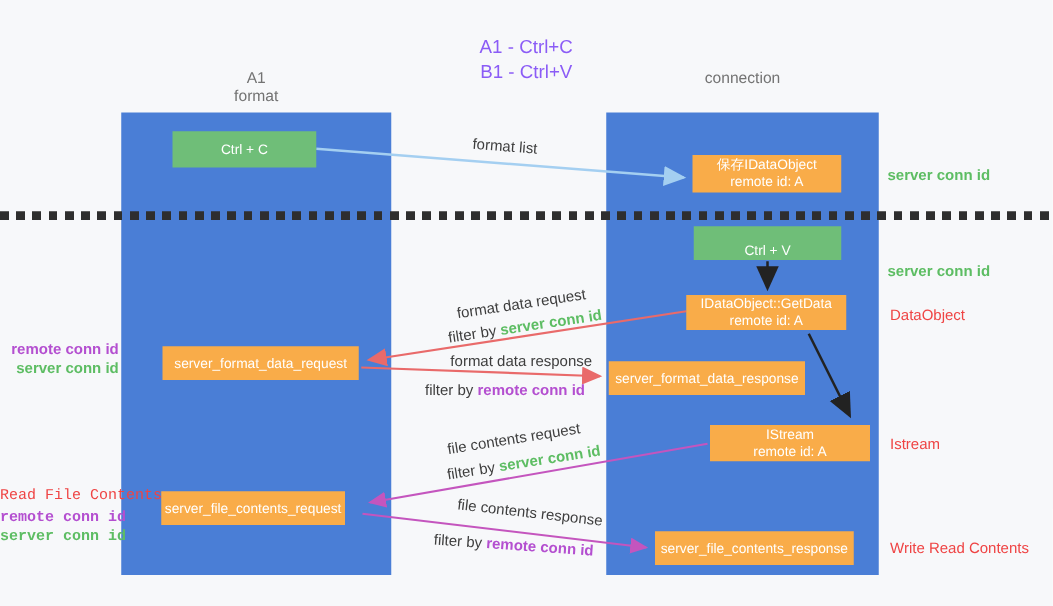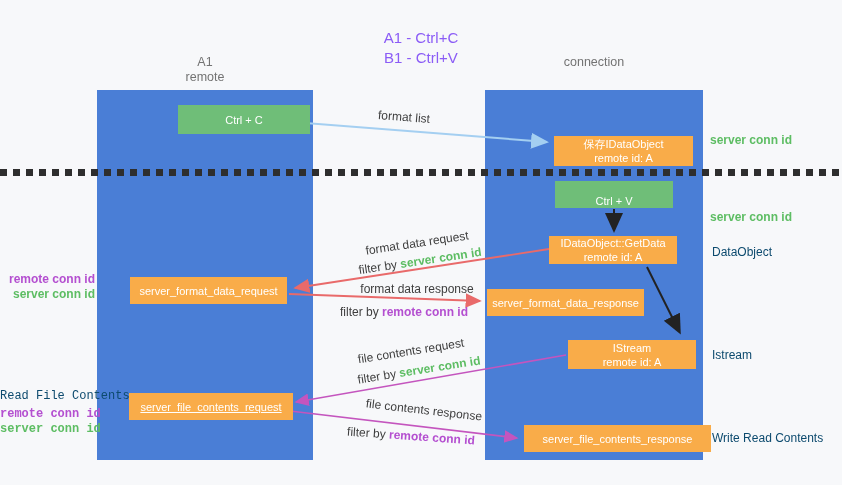--- a/index.html
+++ b/index.html
@@ -34,36 +34,36 @@
   }
   .node.green  { background:#6FBE78; }
   .node.orange { background:#F9AC49; }
   .alabel {
     position:absolute; z-index:6; white-space:nowrap;
     font-size:12px; color:#3E3E3E;
   }
   .side-label { position:absolute; z-index:6; font-size:12px; white-space:nowrap; }
   .green-text  { color:#5DBD63; font-weight:bold; }
   .purple-text { color:#B44FD0; font-weight:bold; }
-  .gray-text   { color:#0c4a6e; }
+  .gray-text   { color:#ef4444; }
   .left-stack { text-align:right; width:95px; left:0; line-height:15px; }
 </style>
 </head>
 <body>
 
 <div class="canvas">
 
   <div class="title">
     <div>A1 - Ctrl+C</div>
     <div>B1 - Ctrl+V</div>
   </div>
 
   <div class="lane-header" style="left:135px;">
     <div>A1</div>
-    <div>remote</div>
+    <div>format</div>
   </div>
   <div class="lane-header" style="left:524px;">
     <div>connection</div>
   </div>
 
   <div class="lane lane-left"></div>
   <div class="lane lane-right"></div>
 
   <div class="dotted"></div>
 
@@ -84,48 +84,48 @@
     </defs>
     <line x1="253" y1="119" x2="547" y2="142" stroke="#A4CFF1" stroke-width="2" marker-end="url(#ah-blue)"></line>
     <line x1="614" y1="209" x2="614" y2="229" stroke="#222222" stroke-width="2" marker-end="url(#ah-blk)"></line>
     <line x1="549" y1="249" x2="295" y2="288" stroke="#E96A6A" stroke-width="1.8" marker-end="url(#ah-red)"></line>
     <line x1="289" y1="294" x2="480" y2="301" stroke="#E96A6A" stroke-width="1.8" marker-end="url(#ah-red)"></line>
     <line x1="647" y1="267" x2="679" y2="331" stroke="#222222" stroke-width="2" marker-end="url(#ah-blk)"></line>
     <line x1="566" y1="355" x2="296" y2="402" stroke="#C455BE" stroke-width="1.6" marker-end="url(#ah-mag)"></line>
     <line x1="290" y1="411" x2="517" y2="438" stroke="#C455BE" stroke-width="1.6" marker-end="url(#ah-mag)"></line>
   </svg>
 
-  <div class="node green" style="left:138px; top:105px; width:132px; height:29px;margin-left:40px;">
+  <div class="node green" style="left:138px; top:105px; width:115px; height:29px;">
     <span>Ctrl + C</span>
   </div>
-  <div class="node orange" style="left:554px; top:136px; width:139px; height:30px;">
+  <div class="node orange" style="left:554px; top:124px; width:119px; height:30px;">
     <span>保存IDataObject</span>
     <span>remote id: A</span>
   </div>
   <div class="node green" style="left:555px; top:181px; width:118px; height:27px;justify-content:flex-end;">
     <span>Ctrl + V</span>
   </div>
   <div class="node orange" style="left:549px; top:236px; width:128px; height:28px;">
     <span>IDataObject::GetData</span>
     <span>remote id: A</span>
   </div>
   <div class="node orange" style="left:130px; top:277px; width:157px; height:27px;">
     <span>server_format_data_request</span>
   </div>
   <div class="node orange" style="left:487px; top:289px; width:157px; height:27px;">
     <span>server_format_data_response</span>
   </div>
   <div class="node orange" style="left:568px; top:340px; width:128px; height:29px;">
     <span>IStream</span>
     <span>remote id: A</span>
   </div>
-  <div class="node orange" style="left:129px; top:393px; width:164px; height:27px;text-decoration:underline;">
+  <div class="node orange" style="left:129px; top:393px; width:147px; height:27px;">
     <span>server_file_contents_request</span>
   </div>
-  <div class="node orange" style="left:524px; top:425px; width:187px; height:27px;">
+  <div class="node orange" style="left:524px; top:425px; width:159px; height:27px;">
     <span>server_file_contents_response</span>
   </div>
 
   <div class="alabel" style="left:404px; top:117px; transform:translate(-50%,-50%) rotate(4.5deg);">format list</div>
 
   <div class="alabel" style="left:417px; top:243px; transform:translate(-50%,-50%) rotate(-8.5deg);">format data request</div>
   <div class="alabel" style="left:420px; top:261px; transform:translate(-50%,-50%) rotate(-8.5deg);">
     <span>filter by</span> <span class="green-text">server conn id</span>
   </div>
 

